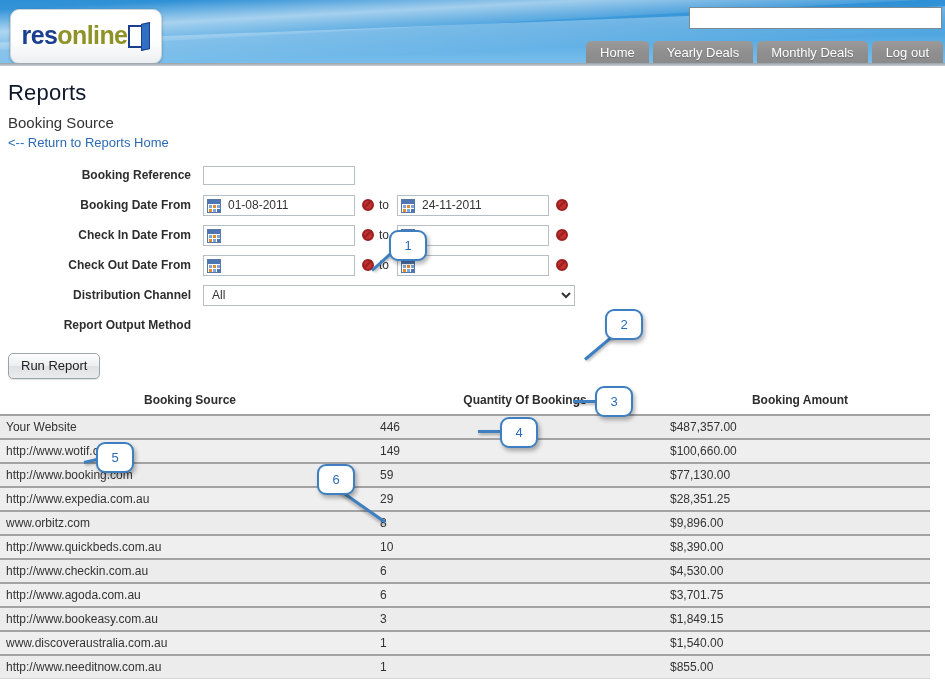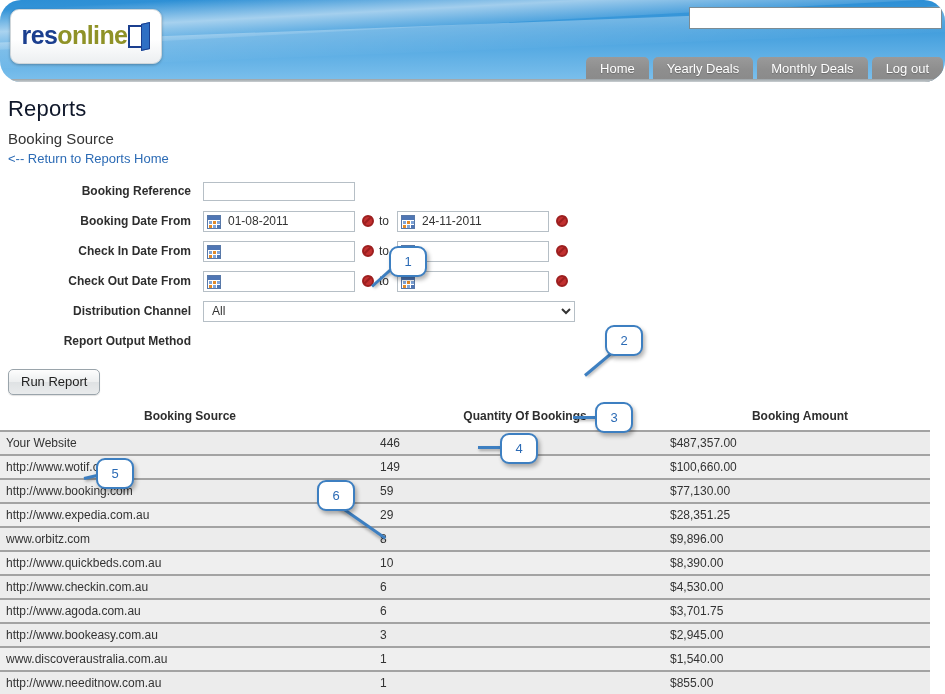--- a/index.html
+++ b/index.html
@@ -8,24 +8,23 @@
     margin: 0; padding: 0;
     width: 945px; height: 694px;
     background: #ffffff;
     font-family: "Liberation Sans", sans-serif;
     overflow: hidden;
   }
 
   
   .banner {
     position: relative;
-    width: 945px; height: 82px;
+    width: 945px; height: 66px;
     background: linear-gradient(to bottom, #2d8fd5 0%, #3f9cdc 35%, #58abe3 60%, #7dc0ec 100%);
     overflow: hidden;
-    border-radius: 21px;
   }
   .swoosh1 {
     position: absolute; left: -40px; top: 12px;
     width: 1050px; height: 40px;
     background: linear-gradient(to bottom, rgba(255,255,255,0.0) 0%, rgba(255,255,255,0.55) 55%, rgba(255,255,255,0.12) 100%);
     transform: rotate(-3.1deg);
     transform-origin: left center;
     pointer-events: none;
   }
   .swoosh2 {
@@ -478,21 +477,21 @@
           <td class="cell-amt">$4,530.00</td>
         </tr>
         <tr>
           <td class="cell-src">http://www.agoda.com.au</td>
           <td class="cell-qty">6</td>
           <td class="cell-amt">$3,701.75</td>
         </tr>
         <tr>
           <td class="cell-src">http://www.bookeasy.com.au</td>
           <td class="cell-qty">3</td>
-          <td class="cell-amt">$2,945.00</td>
+          <td class="cell-amt">$1,849.15</td>
         </tr>
         <tr>
           <td class="cell-src">www.discoveraustralia.com.au</td>
           <td class="cell-qty">1</td>
           <td class="cell-amt">$1,540.00</td>
         </tr>
         <tr>
           <td class="cell-src">http://www.needitnow.com.au</td>
           <td class="cell-qty">1</td>
           <td class="cell-amt">$855.00</td>

